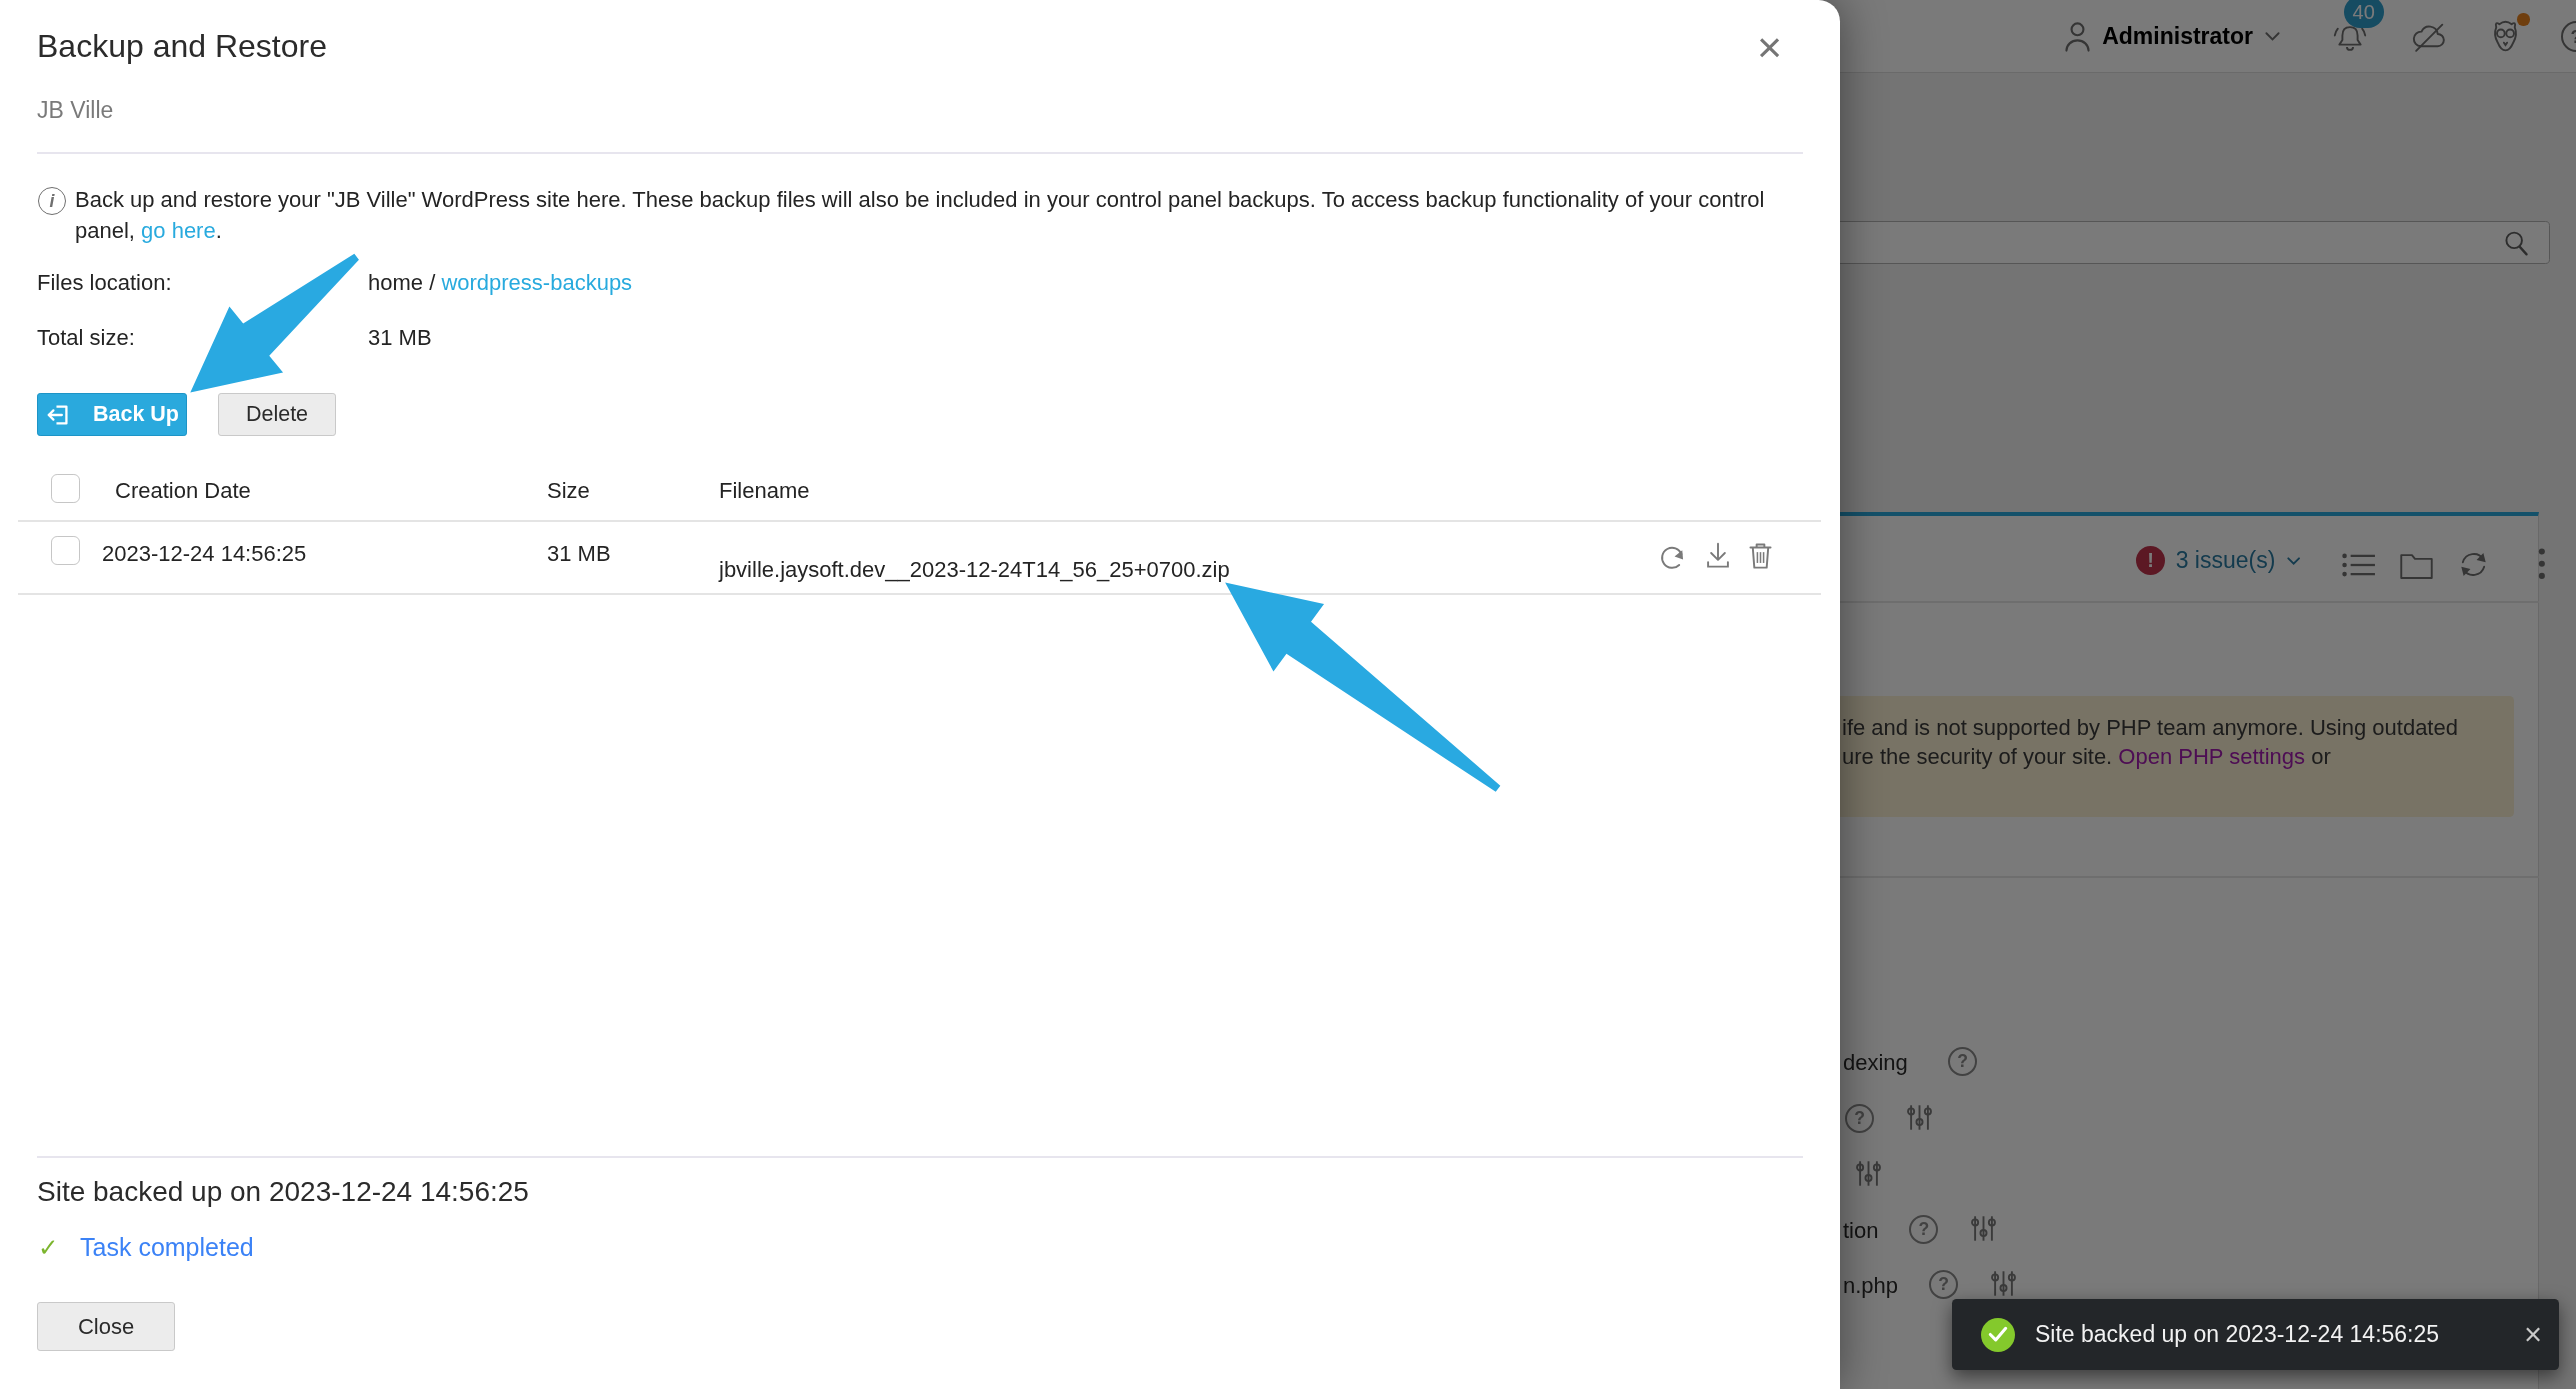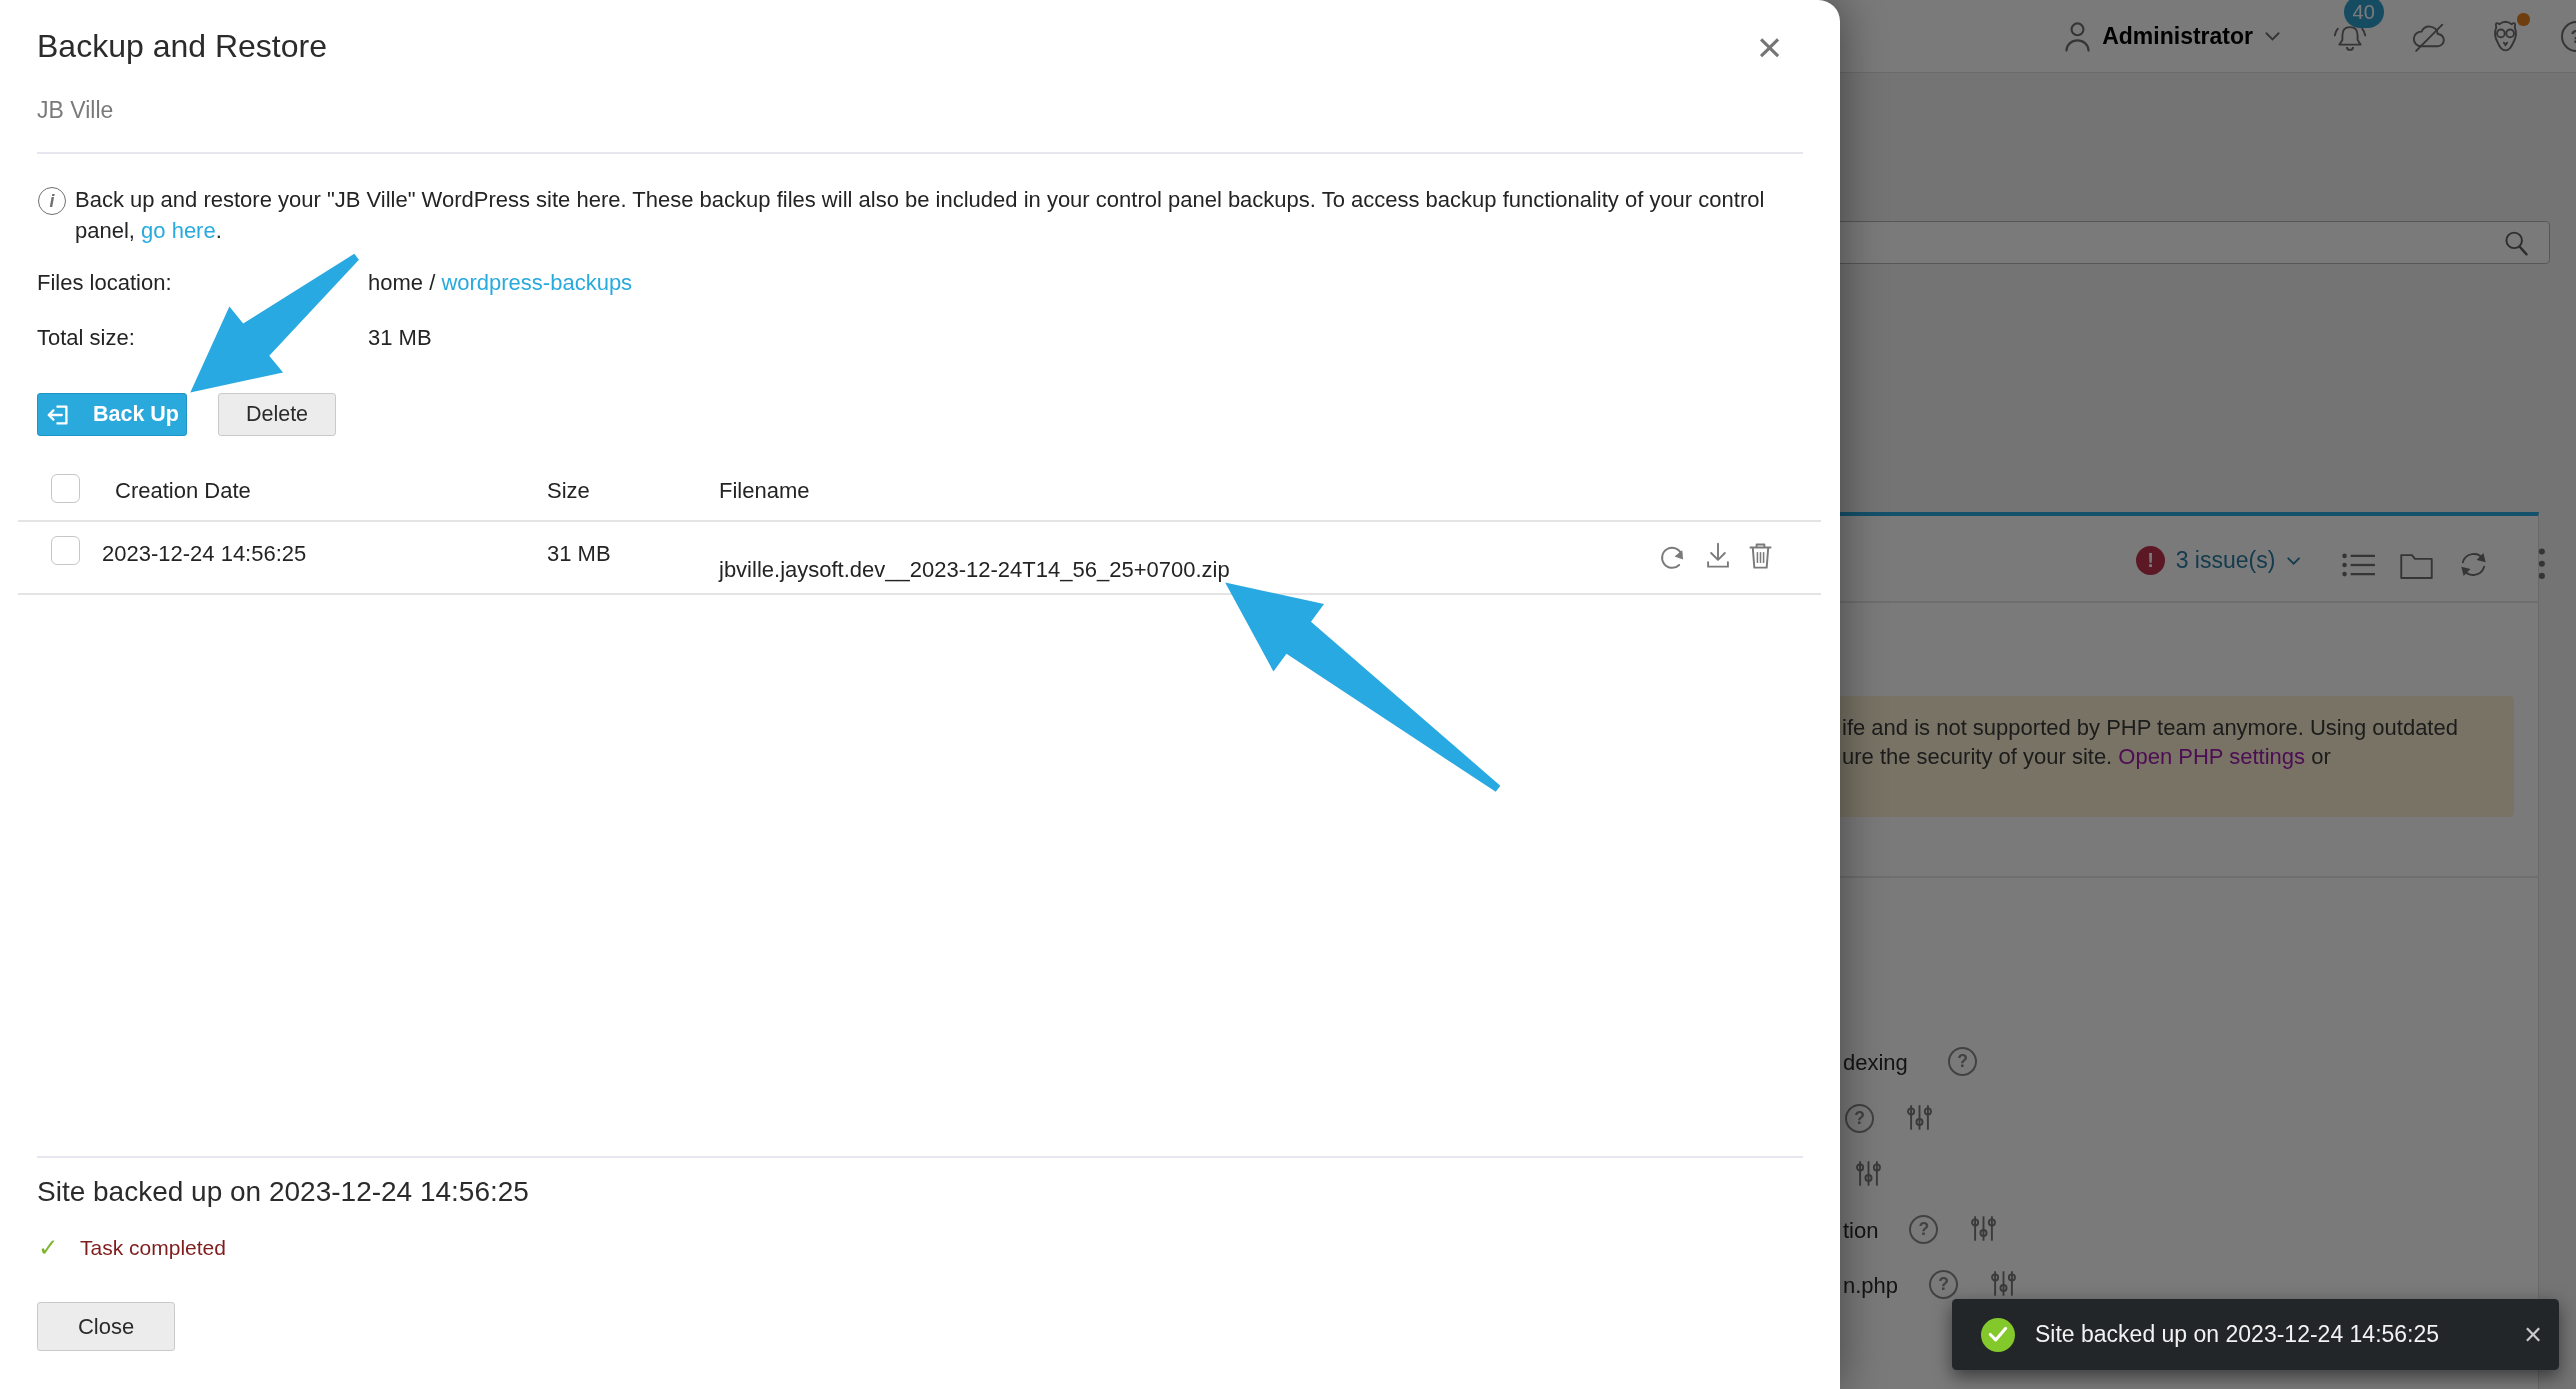--- a/index.html
+++ b/index.html
@@ -310,21 +310,21 @@
           <line x1="24" y1="17" x2="24" y2="31" stroke="#7a7a7a" stroke-width="2"></line>
         </svg>
       </span>
       <span class="abs row-line" style="top:72px;"></span>
     </div>
 
     <div class="abs hr" style="left:37px;top:1156px;width:1766px;"></div>
     <div class="abs footer-title">Site backed up on 2023-12-24 14:56:25</div>
     <div class="abs" style="left:38px;top:1233px;display:flex;align-items:center;gap:21.5px;">
       <span class="task-check">✓</span>
-      <span style="font-size:21px;color:#7f1d1d;">Task completed</span>
+      <span style="font-size:25px;color:#3b82f6;">Task completed</span>
     </div>
     <button class="abs btn btn-secondary" style="left:37px;top:1302px;width:138px;height:49px;font-size:22px;">
       <span>Close</span>
     </button>
   </aside>
 
   <svg class="abs arrows" width="2576" height="1389" viewBox="0 0 3360 1812">
     <polygon points="248,512 299,400 317,422 462,331 468,339 351,464 369,486" fill="#29a9e1"></polygon>
     <polygon points="1598,760 1727,788 1710,811 1957,1025 1951,1033 1678,853 1661,876" fill="#29a9e1"></polygon>
   </svg>

